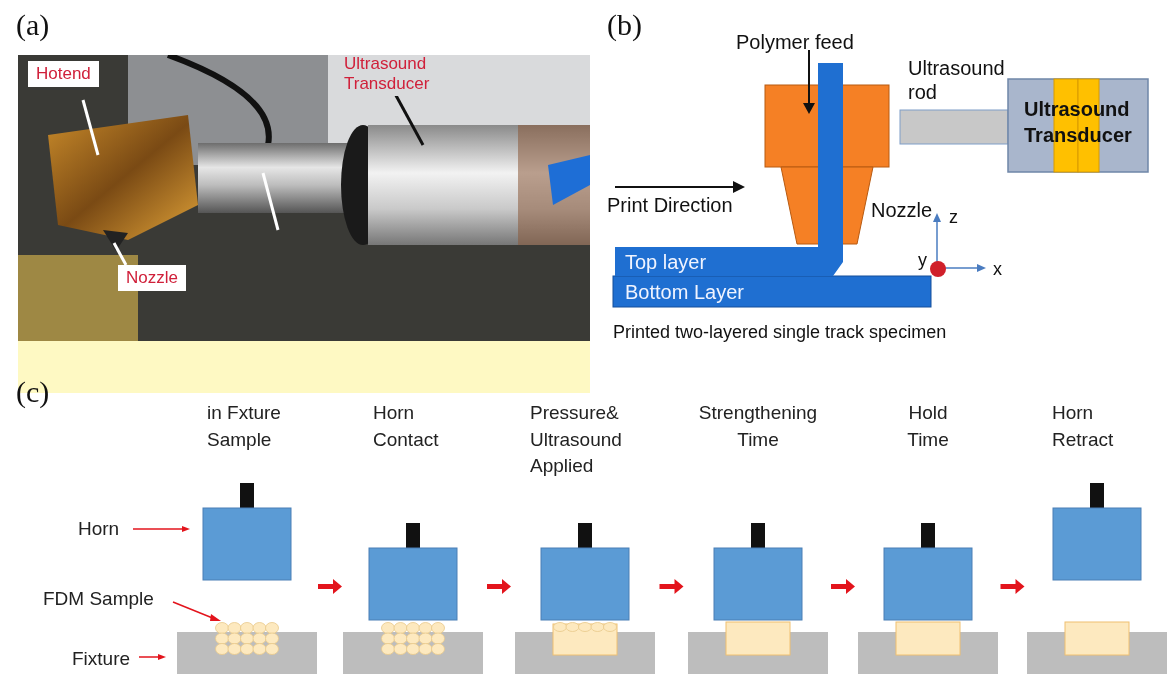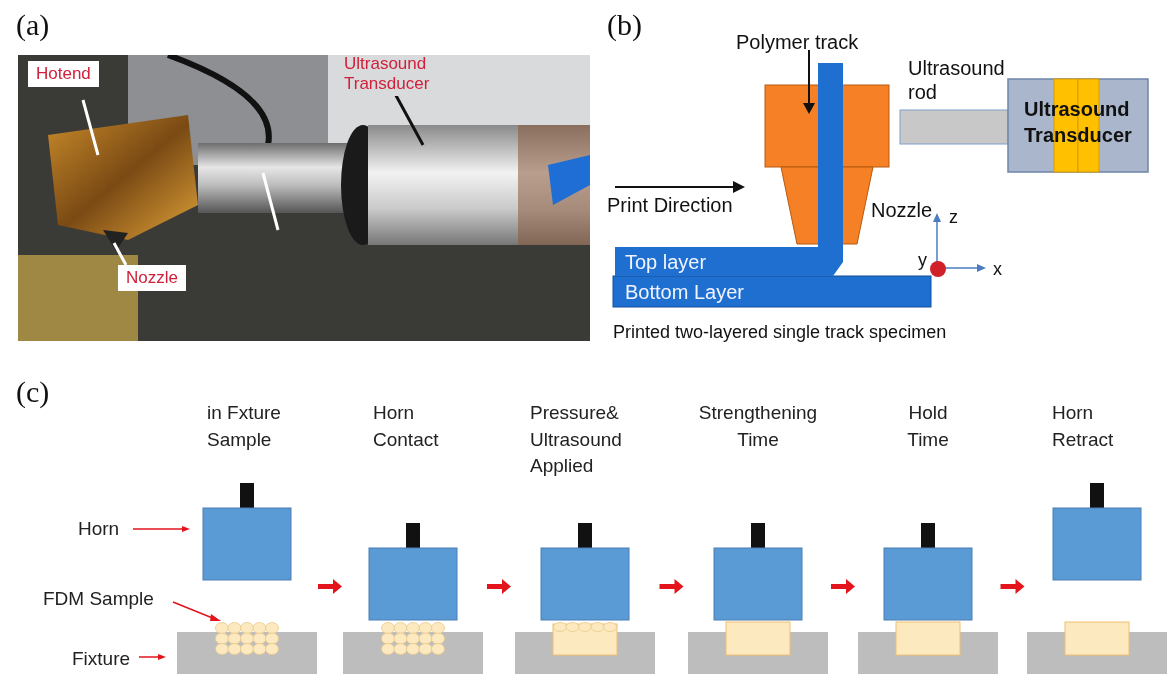--- a/index.html
+++ b/index.html
@@ -1,19 +1,19 @@
 <!DOCTYPE html>
 <html><head>
 <meta charset="utf-8">
 <style>
   html,body{margin:0;padding:0;background:#fff;}
   body{width:1174px;height:686px;position:relative;overflow:hidden;font-family:"Liberation Sans",sans-serif;}
   .panel-label{position:absolute;font-family:"Liberation Serif",serif;font-size:30px;color:#111;}
   
-  #photo{position:absolute;left:18px;top:55px;width:572px;height:286px;overflow:hidden;background:#fca5a5;}
+  #photo{position:absolute;left:18px;top:55px;width:572px;height:338px;overflow:hidden;background:#fef9c3;}
   .callout{position:absolute;background:#fff;color:#d0203a;font-size:17px;padding:3px 8px;line-height:1.15;}
   
   #diagram-b{position:absolute;left:595px;top:0;width:579px;height:350px;}
   .dtext{position:absolute;font-size:20px;color:#111;}
   
   .step-label{position:absolute;font-size:19px;color:#222;text-align:center;line-height:1.4;}
   .side-label{position:absolute;font-size:19px;color:#222;}
 </style>
 </head>
 <body>
@@ -87,21 +87,21 @@
 
     <line x1="20" y1="187" x2="140" y2="187" stroke="#111" stroke-width="2"></line>
     <polygon points="138,181 150,187 138,193" fill="#111"></polygon>
 
     <line x1="342" y1="268" x2="342" y2="218" stroke="#4a7cc0" stroke-width="1.5"></line>
     <polygon points="338,222 346,222 342,213" fill="#4a7cc0"></polygon>
     <line x1="342" y1="268" x2="385" y2="268" stroke="#4a7cc0" stroke-width="1.5"></line>
     <polygon points="382,264 391,268 382,272" fill="#4a7cc0"></polygon>
     <circle cx="343" cy="269" r="8" fill="#d0202a"></circle>
   </svg>
-  <div class="dtext" style="left:141px;top:31px;">Polymer track</div>
+  <div class="dtext" style="left:141px;top:31px;">Polymer feed</div>
   <div class="dtext" style="left:313px;top:56px;line-height:1.2;">
     <div>Ultrasound</div>
     <div>rod</div>
   </div>
   <div class="dtext" style="left:429px;top:96px;font-weight:bold;line-height:1.3;">
     <div>Ultrasound</div>
     <div>Transducer</div>
   </div>
   <div class="dtext" style="left:12px;top:194px;">Print Direction</div>
   <div class="dtext" style="left:276px;top:199px;">Nozzle</div>

